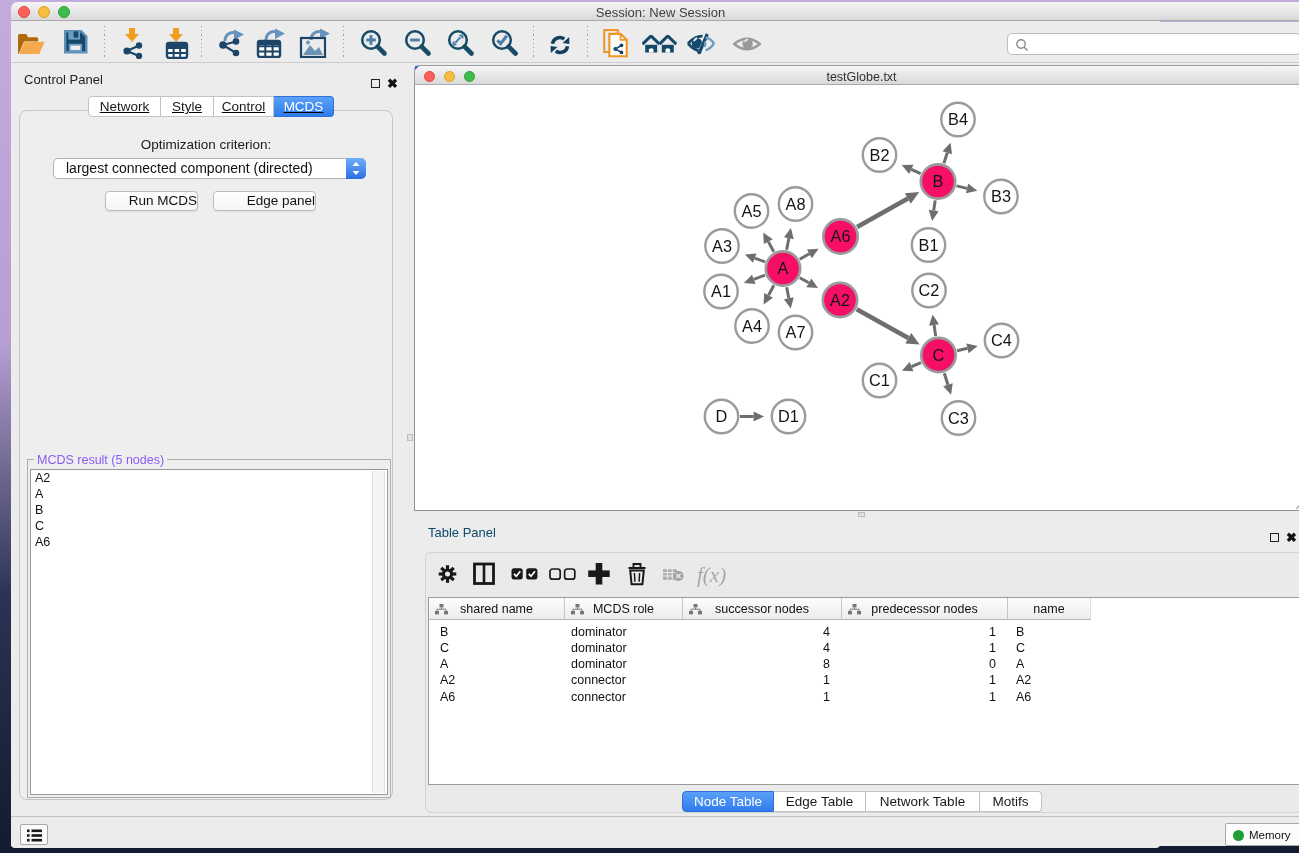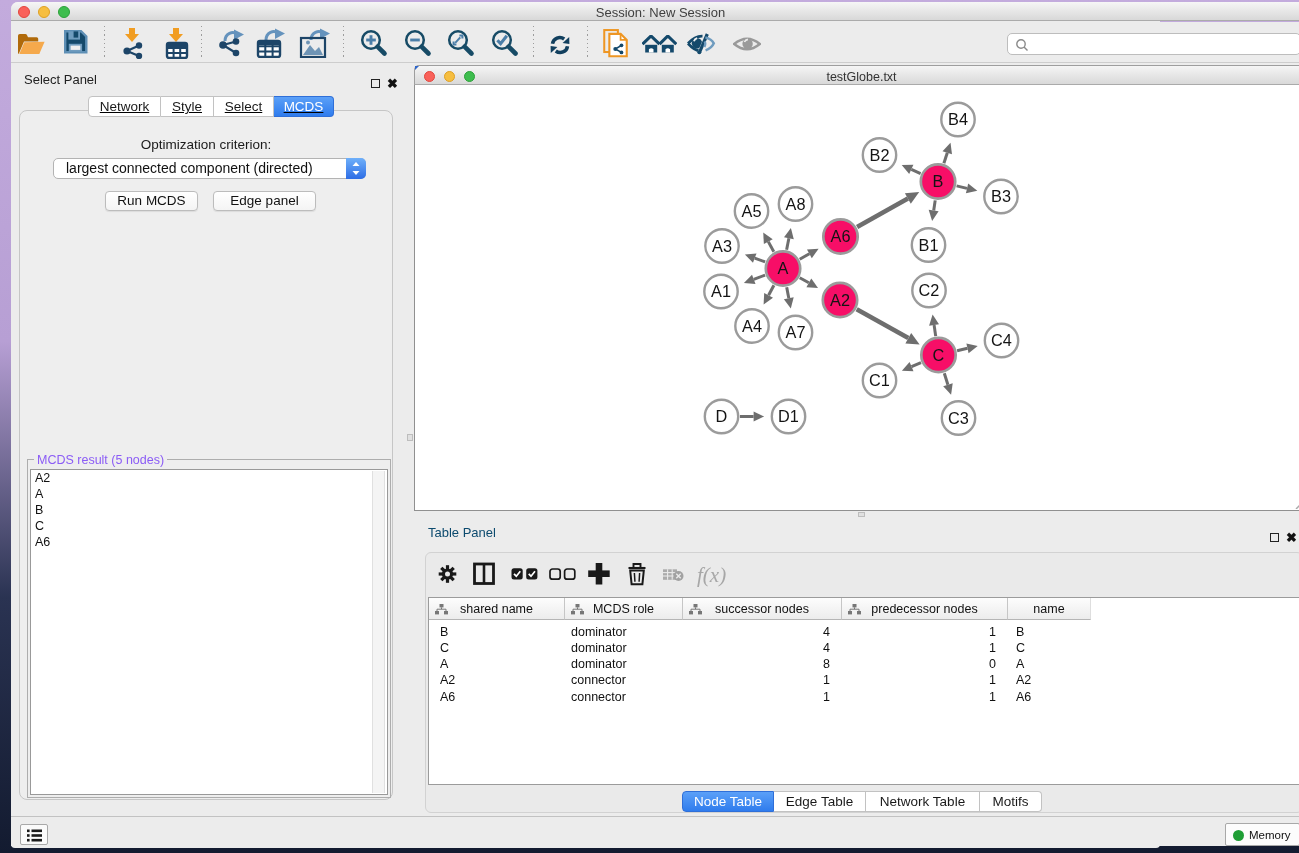--- a/index.html
+++ b/index.html
@@ -22,21 +22,21 @@
 .x-ic { font-size:13px; color:#111; font-weight:bold; }
 .tabgrp { position:absolute; display:flex; height:21px; z-index:5;text-decoration:underline; }
 .tab { height:21px; line-height:20px; background:#fff; border:1px solid #c2c2c2; border-left:none; font-size:13.5px; color:#1a1a1a; text-align:center; }
 .tab.first { border-left:1px solid #c2c2c2; border-radius:4px 0 0 4px; }
 .tab.last { border-radius:0 4px 4px 0; }
 .tab.sel { background:linear-gradient(#5ba0f8,#2f7ced); color:#fff; border-color:#2f6fd8; }
 #cp-box { position:absolute; left:8px; top:47px; width:374px; height:690px; border:1px solid #c6c6c6; border-radius:8px; background:#eeeeee; }
 #opt-label { position:absolute; left:0; top:74px; width:390px; text-align:center; font-size:13.5px; color:#1a1a1a; }
 #dropdown { position:absolute; left:42px; top:95px; width:313px; height:21px; background:#fff; border:1px solid #b3b3b3; border-radius:5px; font-size:14px; color:#111; line-height:19px; padding-left:12px; }
 #dd-btn { position:absolute; right:-1px; top:-1px; width:20px; height:21px; border-radius:0 5px 5px 0; background:linear-gradient(#6fb0fa,#2d6de5); }
-.btn { position:absolute; height:20px; background:linear-gradient(#ffffff,#f4f4f4); border:1px solid #bcbcbc; border-radius:4px; font-size:13.5px; color:#111; text-align:center; line-height:18px; box-shadow:0 1px 1px rgba(0,0,0,0.08); }
+.btn { position:absolute; height:20px; background:linear-gradient(#ffffff,#f4f4f4); border:1px solid #bcbcbc; border-radius:4px; font-size:13.5px; color:#111; text-align:right; line-height:18px; box-shadow:0 1px 1px rgba(0,0,0,0.08); }
 #grpbox { position:absolute; left:16px; top:396px; width:364px; height:339px; border:1px solid #adadad; }
 #grplabel { position:absolute; left:6px; top:-7px; background:#eeeeee; padding:0 3px; font-size:12.5px; color:#8b5cf6; }
 #mlist { position:absolute; left:2px; top:9px; width:358px; height:326px; background:#fff; border:1px solid #999; font-size:12.5px; color:#111; }
 #mlist .item { padding-left:4px; height:16px; line-height:16px; }
 #mscroll { position:absolute; right:2px; top:1px; width:13px; height:322px; background:#f4f4f4; border-left:1px solid #e0e0e0; border-right:1px solid #e0e0e0; }
 
 .handle { position:absolute; background:#e0e0e0; border:1px solid #bdbdbd; }
 
 #netwin { position:absolute; left:403px; top:2px; width:895px; height:446px; }
 #nettitle { position:absolute; left:0; top:0; width:895px; height:20px; background:linear-gradient(#f5f5f5,#d9d9d9); border-radius:5px 5px 0 0; border:1px solid #9e9e9e; border-bottom:1px solid #aaa; }
@@ -183,26 +183,26 @@
     <path d="M11.4 6 Q12.4 3.9 14.9 3.4" fill="none" stroke="#ececec" stroke-width="1.7"></path>
   </svg>
   <div id="search">
     <svg style="position:absolute; left:7px; top:4px;" width="14" height="14" viewBox="0 0 14 14">
       <circle cx="6" cy="6" r="4.2" fill="none" stroke="#8a8a8a" stroke-width="1.4"></circle>
       <line x1="9" y1="9" x2="12.5" y2="12.5" stroke="#8a8a8a" stroke-width="1.4"></line>
     </svg>
   </div>
 </div>
 <div id="main">
-  <div id="cp-title">Select Panel</div>
+  <div id="cp-title">Control Panel</div>
   <div class="panbtns" style="left:360px;"><span class="fl-ic"></span><span class="x-ic">✖</span></div>
   <div class="tabgrp" style="left:77px; top:33px;">
     <div class="tab first" style="width:73px;">Network</div>
     <div class="tab" style="width:53px;">Style</div>
-    <div class="tab" style="width:60px;">Select</div>
+    <div class="tab" style="width:60px;">Control</div>
     <div class="tab sel last" style="width:60px;">MCDS</div>
   </div>
   <div id="cp-box"></div>
   <div id="dropdown">largest connected component (directed)
     <div id="dd-btn">
       <svg width="20" height="21" viewBox="0 0 20 21">
         <path d="M6.5 8 L10 4 L13.5 8 Z" fill="#fff"></path>
         <path d="M6.5 13 L10 17 L13.5 13 Z" fill="#fff"></path>
       </svg>
     </div>

